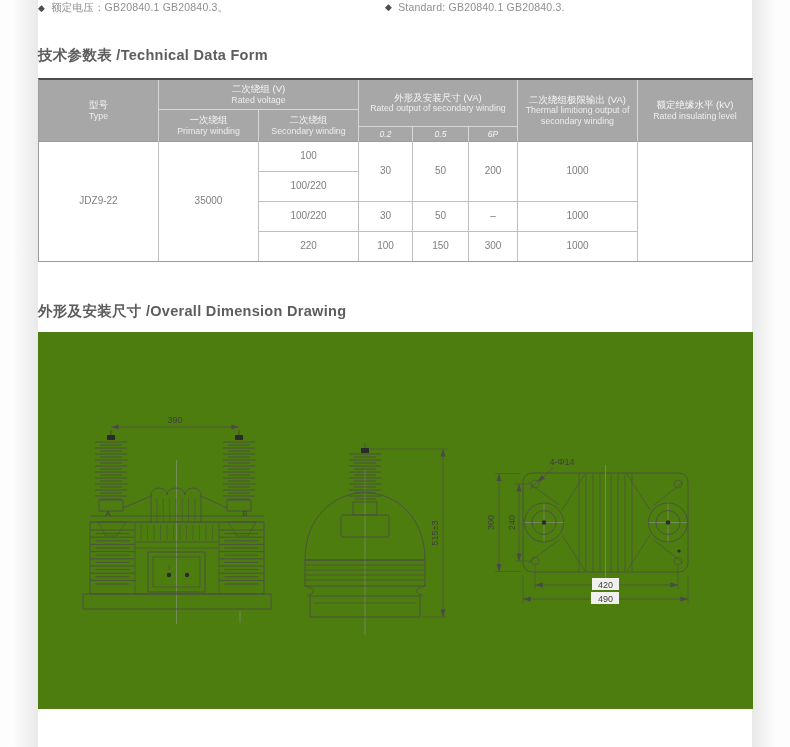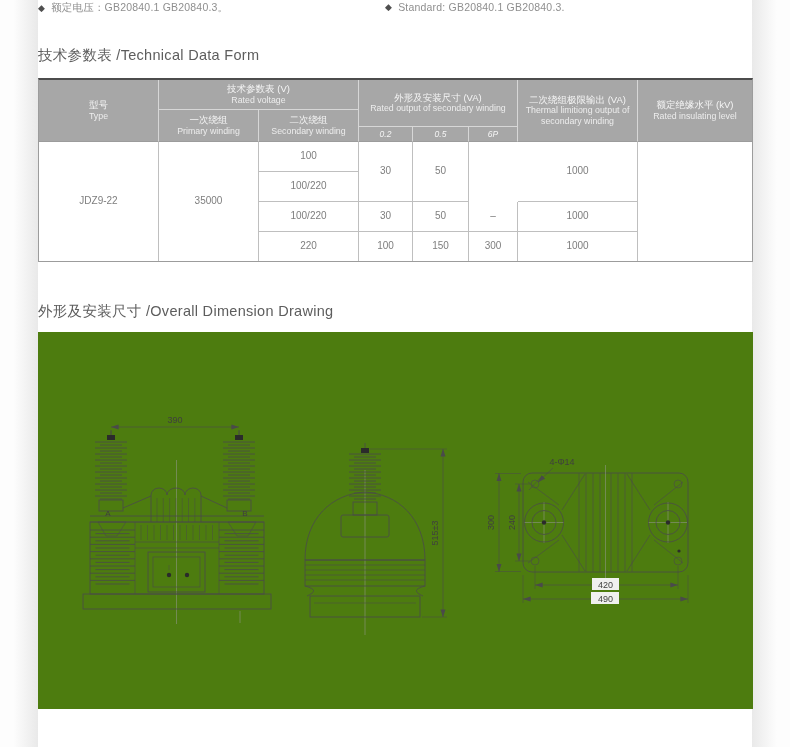--- a/index.html
+++ b/index.html
@@ -6,21 +6,21 @@
   .page{position:relative;width:790px;height:747px;background:#ffffff;overflow:hidden;
         font-family:"Liberation Sans","DejaVu Sans",sans-serif;}
   .edge{position:absolute;top:0;height:747px;width:38px;pointer-events:none;}
   .edge-l{left:0;background:linear-gradient(to right,#fdfdfd 35%,#e9e9e9 100%);}
   .edge-r{right:0;background:linear-gradient(to left,#fdfdfd 35%,#e9e9e9 100%);}
 
   .bullet{position:absolute;top:1px;font-size:10.5px;color:#8f8f8f;display:flex;align-items:center;letter-spacing:.2px;}
   .b-left{left:38px;} .b-right{left:385px;}
   .b-ic{color:#4f4f4f;font-size:9px;margin-right:6px;}
 
-  .sec-title{position:absolute;left:38px;margin:0;font-size:14.5px;font-weight:400;color:#5d5d5d;letter-spacing:.3px;}
+  .sec-title{position:absolute;left:38px;margin:0;font-size:14.5px;font-weight:700;color:#5d5d5d;letter-spacing:.3px;}
   .t1{top:46px;} .t2{top:302px;}
 
   
   .dtable{position:absolute;left:38px;top:78px;width:715px;box-sizing:border-box;
           display:grid;
           grid-template-columns:120px 100px 100px 54px 56px 49px 120px 114px;
           grid-template-rows:30px 17px 15px 30px 30px 30px 29px;
           border:1px solid #9c9c9c;border-top:2px solid #4c4c4c;background:#fff;}
   .c{display:flex;flex-direction:column;align-items:center;justify-content:center;
      text-align:center;border-right:1px solid;border-bottom:1px solid;line-height:1.25;padding:0 2px;box-sizing:border-box;}
@@ -62,21 +62,21 @@
 
   <h2 class="sec-title t1">技术参数表 /Technical Data Form</h2>
 
   <div class="dtable">
 
     <div class="c hd hb" style="grid-area:1/1/4/2">
       <span>型号</span>
       <span class="en">Type</span>
     </div>
     <div class="c hd" style="grid-area:1/2/2/4">
-      <span>技术参数表 (V)</span>
+      <span>二次绕组 (V)</span>
       <span class="en">Rated voltage</span>
     </div>
     <div class="c hd hb" style="grid-area:2/2/4/3">
       <span>一次绕组</span>
       <span class="en">Primary winding</span>
     </div>
     <div class="c hd hb" style="grid-area:2/3/4/4">
       <span>二次绕组</span>
       <span class="en">Secondary winding</span>
     </div>
@@ -99,20 +99,21 @@
     <div class="c bd nb" style="grid-area:4/1/8/2">JDZ9-22</div>
     <div class="c bd nb" style="grid-area:4/2/8/3">35000</div>
 
     <div class="c bd" style="grid-area:4/3/5/4">100</div>
     <div class="c bd" style="grid-area:5/3/6/4">100/220</div>
     <div class="c bd" style="grid-area:6/3/7/4">100/220</div>
     <div class="c bd nb" style="grid-area:7/3/8/4">220</div>
 
     <div class="c bd" style="grid-area:4/4/6/5">30</div>
     <div class="c bd" style="grid-area:4/5/6/6">50</div>
+    <div class="c bd" style="grid-area:4/6/6/7">200</div>
     <div class="c bd" style="grid-area:4/7/6/8">1000</div>
 
     <div class="c bd" style="grid-area:6/4/7/5">30</div>
     <div class="c bd" style="grid-area:6/5/7/6">50</div>
     <div class="c bd" style="grid-area:6/6/7/7">–</div>
     <div class="c bd" style="grid-area:6/7/7/8">1000</div>
 
     <div class="c bd nb" style="grid-area:7/4/8/5">100</div>
     <div class="c bd nb" style="grid-area:7/5/8/6">150</div>
     <div class="c bd nb" style="grid-area:7/6/8/7">300</div>

